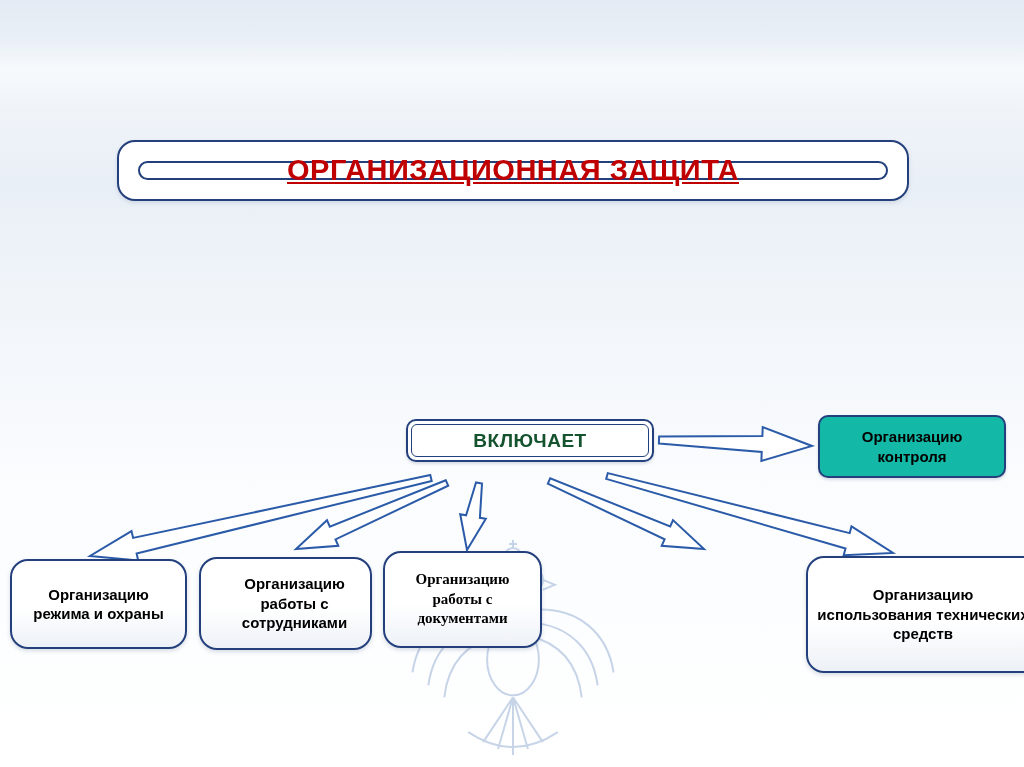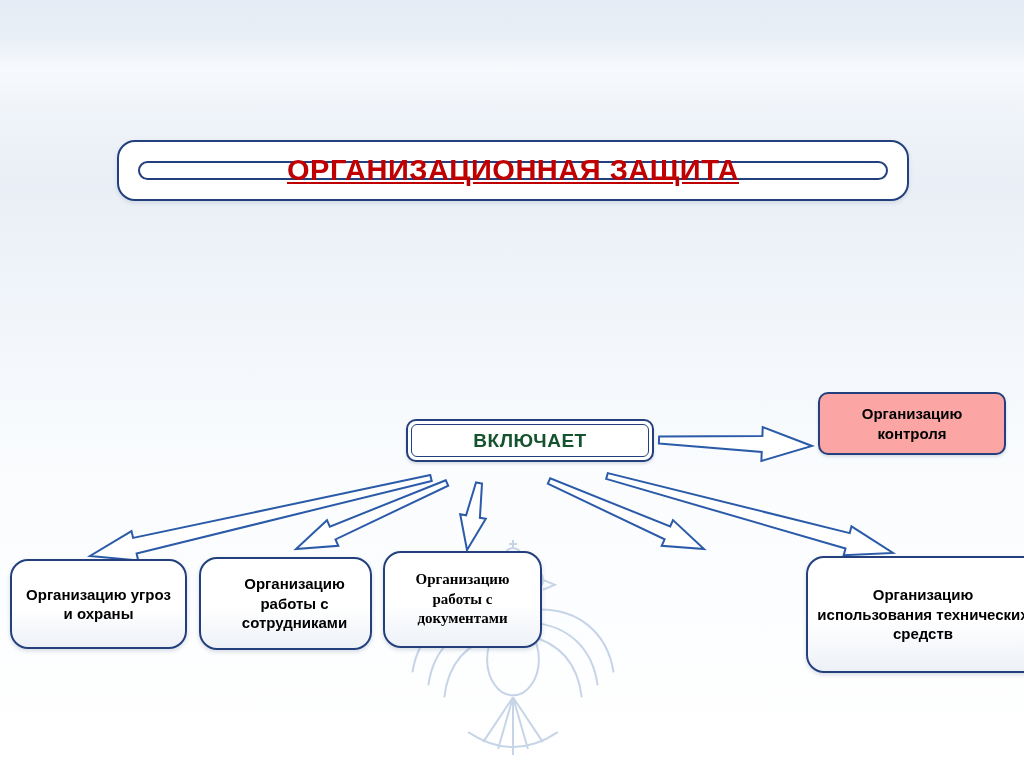--- a/index.html
+++ b/index.html
@@ -50,23 +50,23 @@
   }
   .includes-inner{
     width:100%;height:100%;box-sizing:border-box;
     border:1.5px solid var(--box-border);border-radius:6px;
     display:flex;align-items:center;justify-content:center;
     font-size:19px;font-weight:bold;letter-spacing:.5px;color:#14532d;
     background:#fff;
   }
   
   .control-box{
-    position:absolute;left:818px;top:392px;width:188px;height:63px;
+    position:absolute;left:818px;top:415px;width:188px;height:63px;
     border:2px solid var(--box-border);border-radius:10px;
-    background:#fca5a5;box-sizing:border-box;
+    background:#14b8a6;box-sizing:border-box;
     display:flex;align-items:center;justify-content:center;text-align:center;
     font-size:15px;font-weight:bold;line-height:1.3;color:#000;
     padding:4px 18px;
     box-shadow:0 2px 3px rgba(60,80,120,.18);
   }
   
   .branch{
     position:absolute;
     border:2px solid var(--box-border);border-radius:18px;
     background:linear-gradient(180deg,#ffffff 55%,#edf1f7 100%);
@@ -142,21 +142,21 @@
 
   <div class="includes-outer">
     <div class="includes-inner">ВКЛЮЧАЕТ</div>
   </div>
 
   <div class="control-box">
     <span>Организацию контроля</span>
   </div>
 
   <div class="branch n1">
-    <span>Организацию угроз и охраны</span>
+    <span>Организацию режима и охраны</span>
   </div>
   <div class="branch n2">
     <span>Организацию работы с сотрудниками</span>
   </div>
   <div class="branch n3">
     <span>Организацию работы с документами</span>
   </div>
   <div class="branch n5">
     <span>Организацию использования технических средств</span>
   </div>

